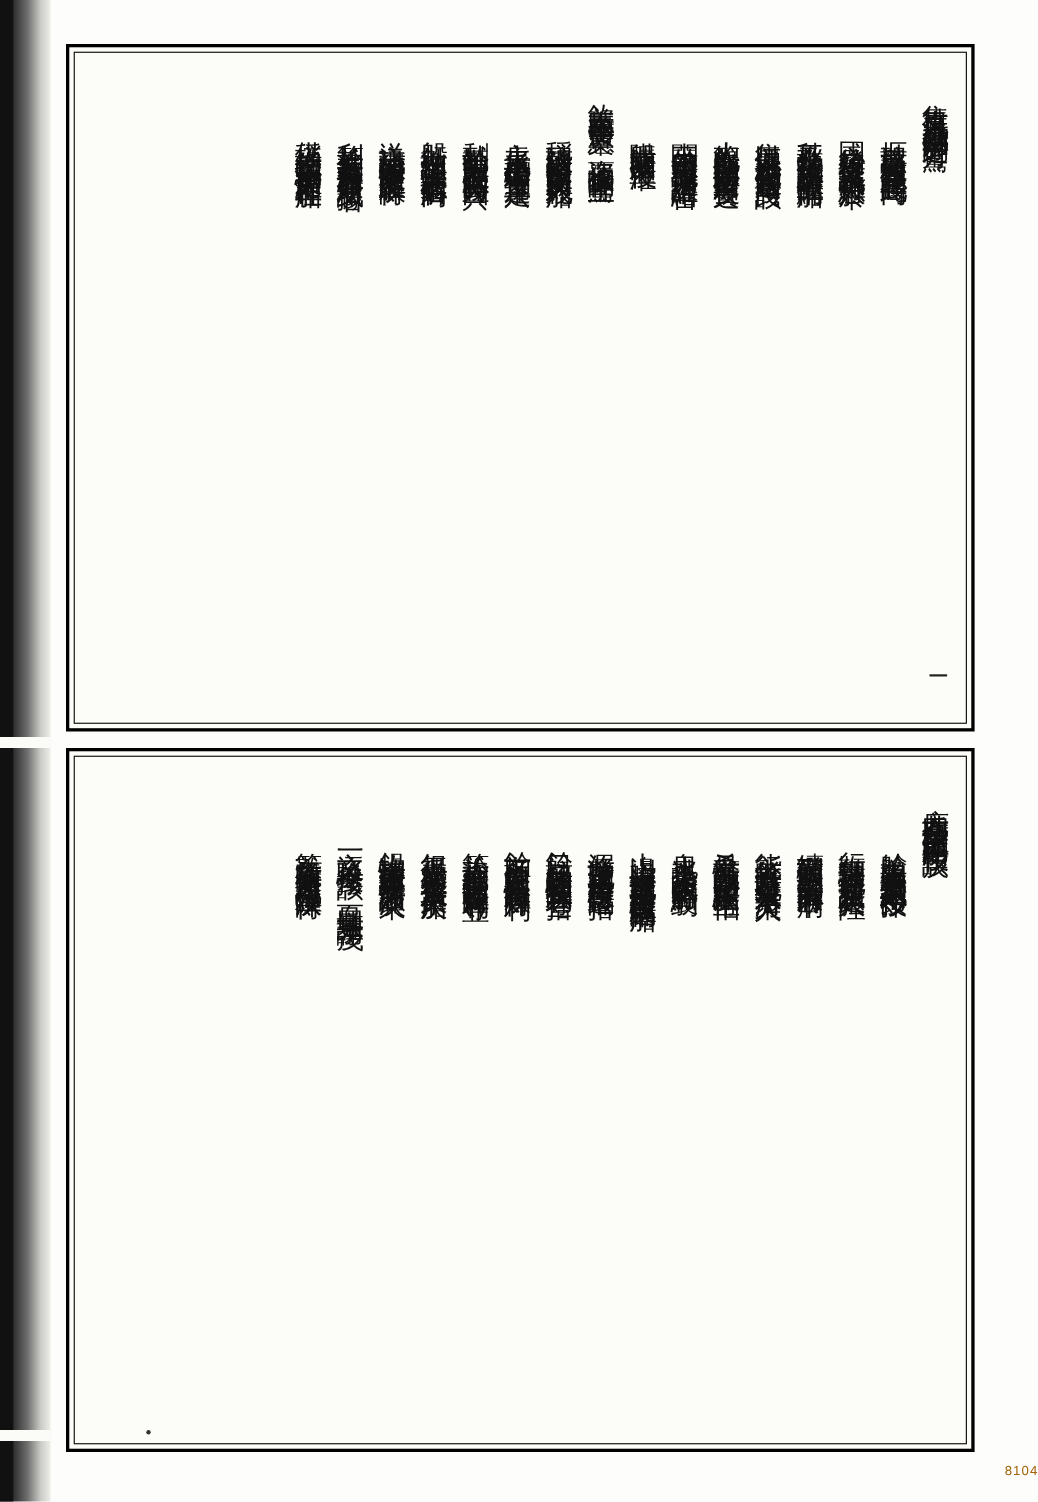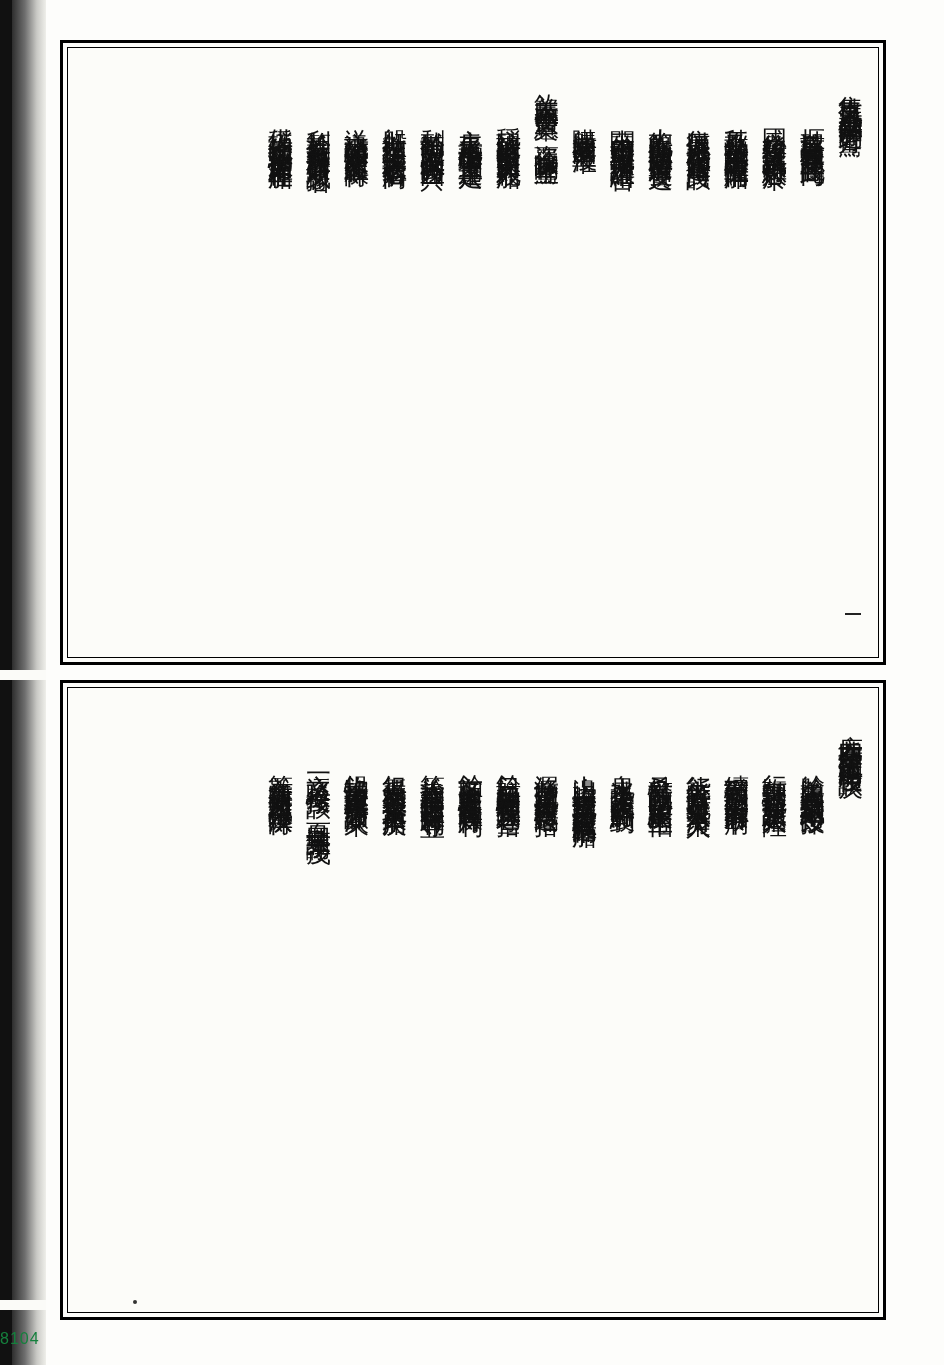--- a/index.html
+++ b/index.html
@@ -112,25 +112,25 @@
     height: 2px;
     background: #222;
   }
 
   
   .folio {
     position: absolute;
     left: 0;
     right: 0;
     top: 1330px;
-    text-align: left;
+    text-align: right;
     font-family: "Liberation Sans", sans-serif;
-    font-size: 16px;
+    font-size: 12px;
     letter-spacing: 1px;
-    color: #15803d;
+    color: #a16207;
   }
 
   
   .speck {
     position: absolute;
     left: 133px;
     top: 1300px;
     width: 4px;
     height: 4px;
     border-radius: 50%;

